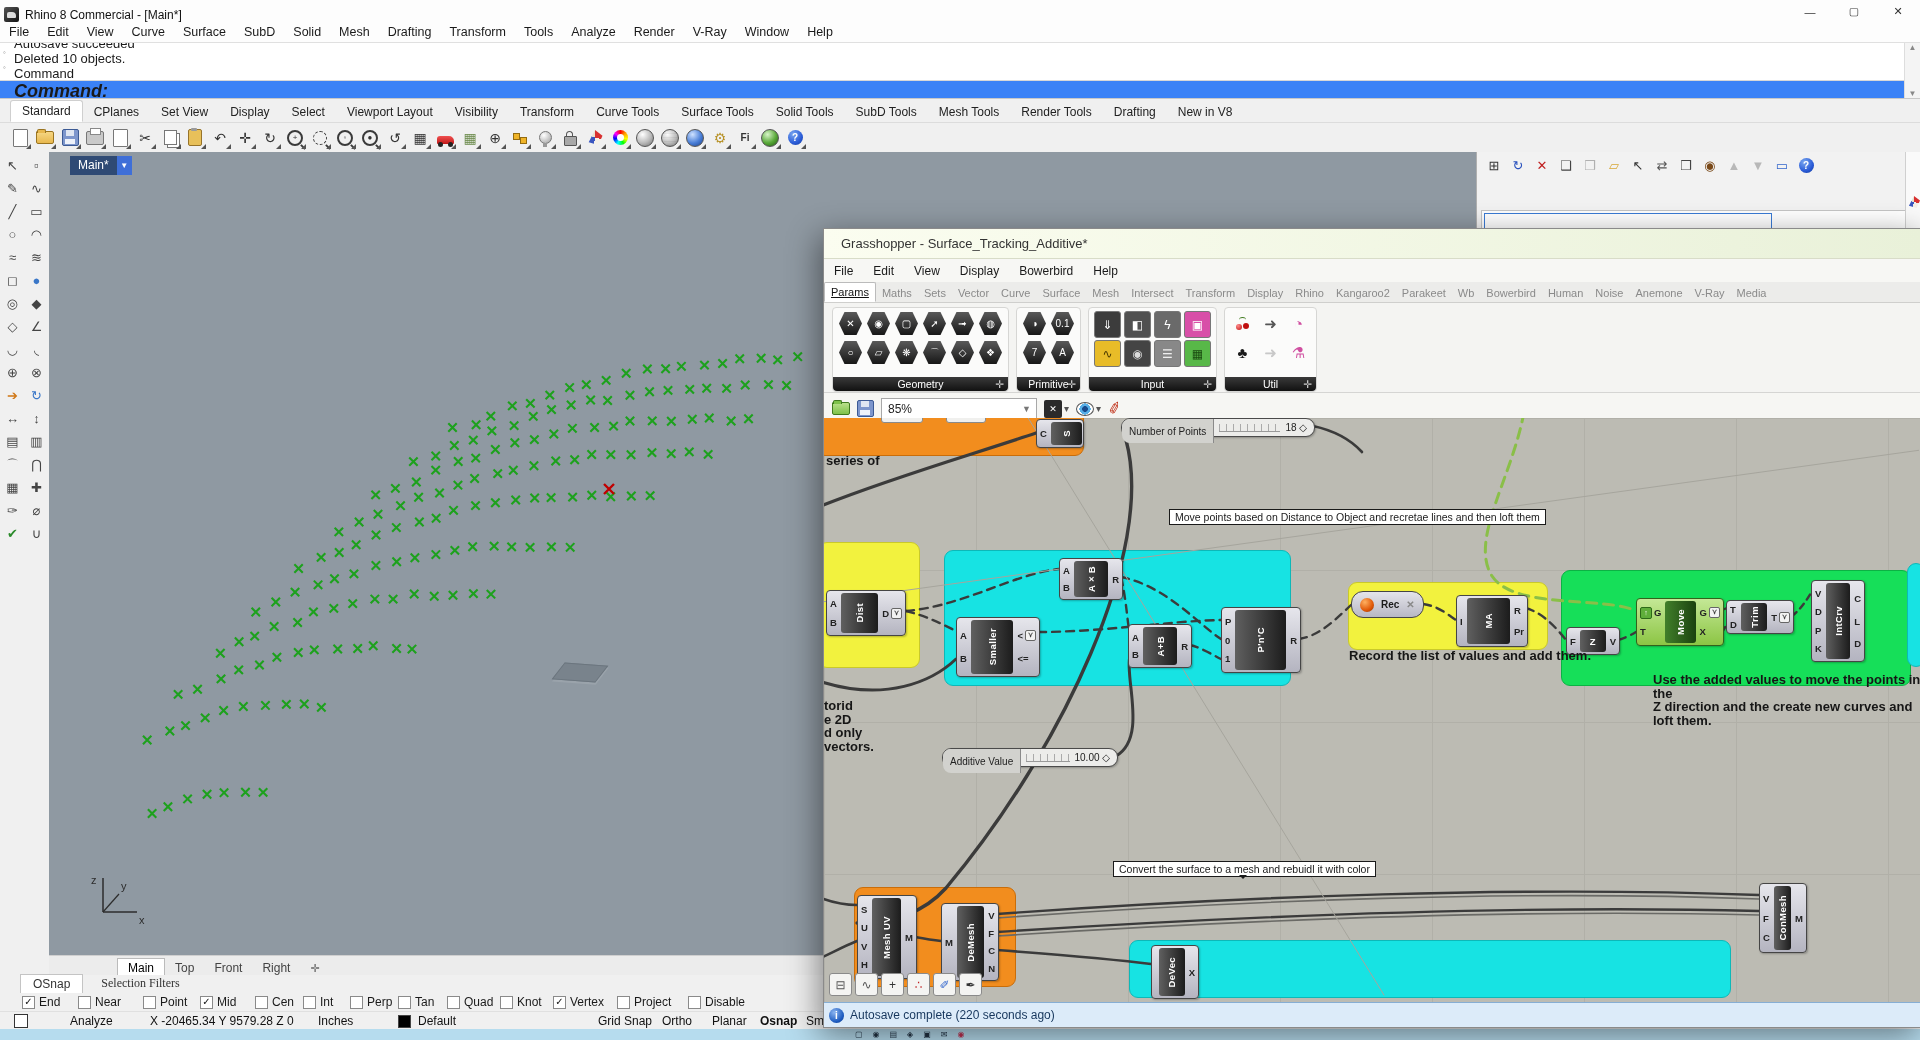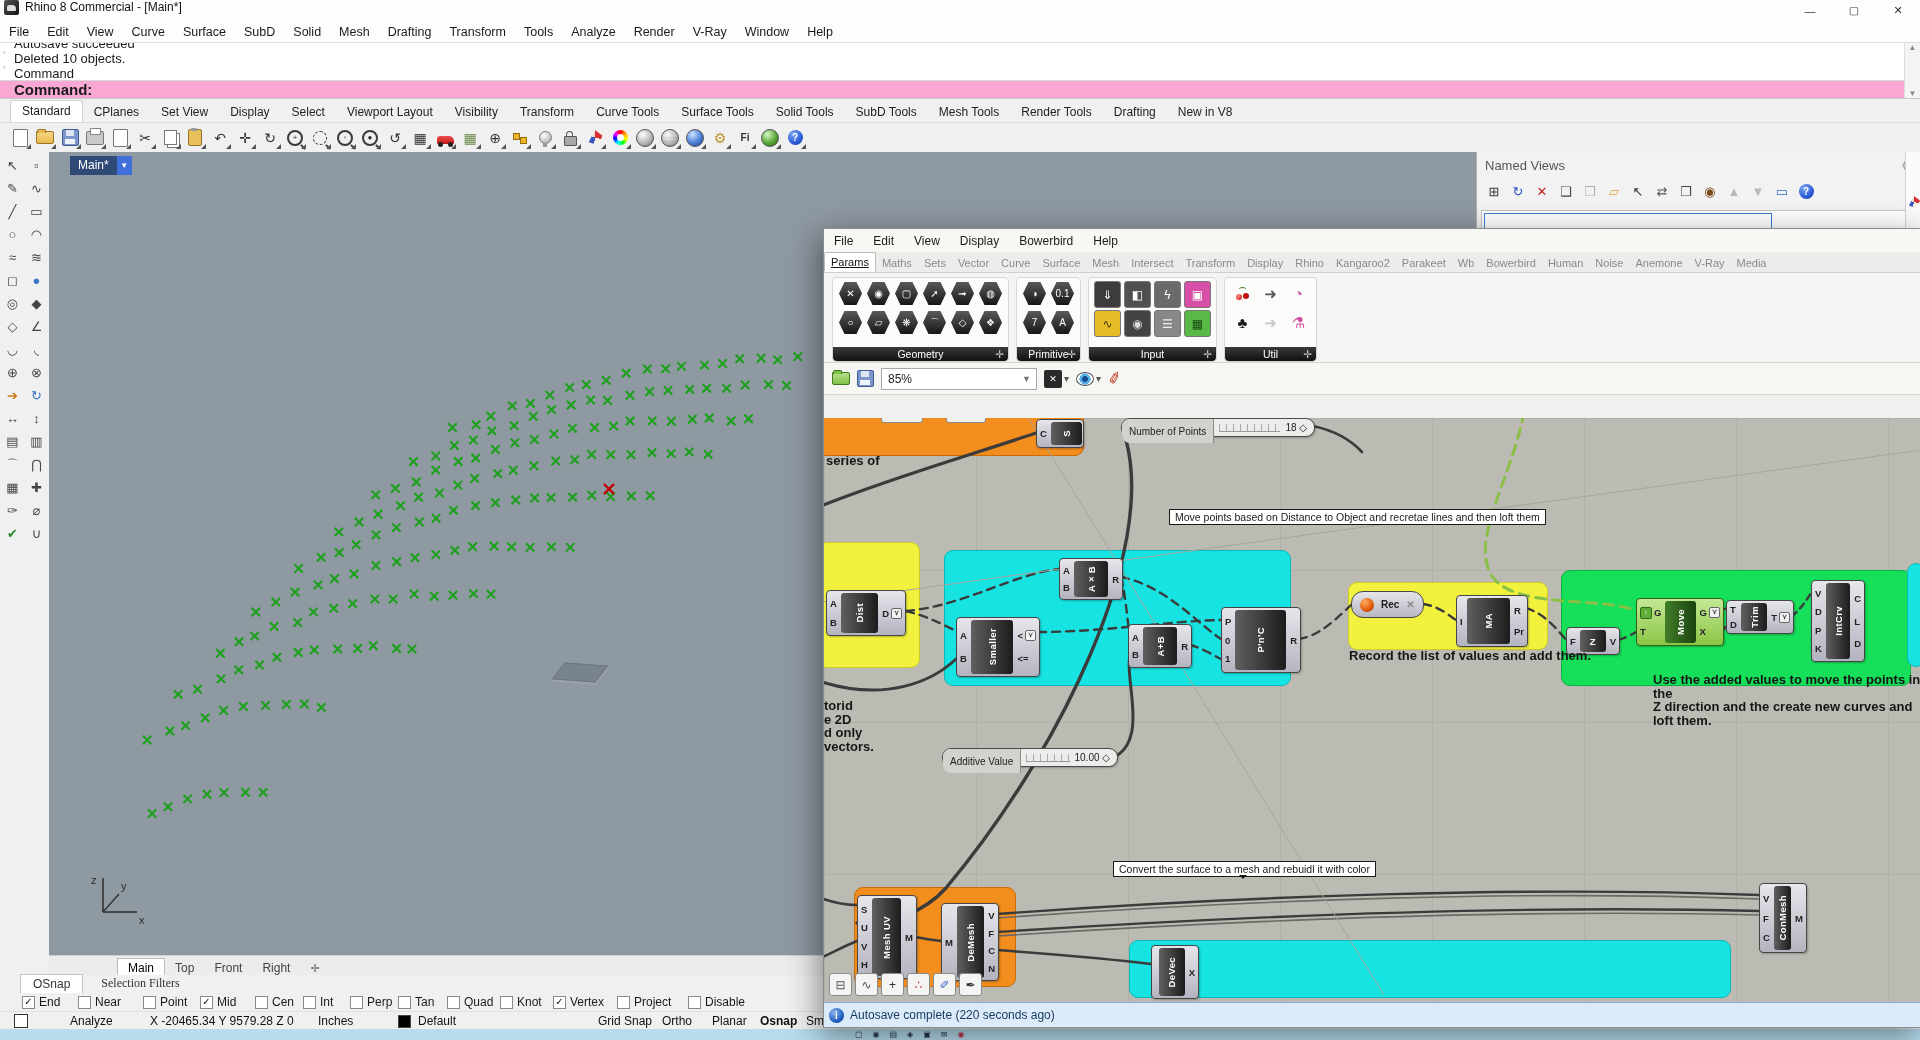--- a/index.html
+++ b/index.html
@@ -1,31 +1,31 @@
 <!DOCTYPE html>
 <html><head>
 <meta charset="utf-8">
 <style>
   html,body{margin:0;padding:0;}
   body{width:1920px;height:1040px;position:relative;overflow:hidden;background:#f0f0f0;
        font-family:"Liberation Sans",sans-serif;color:#1a1a1a;font-size:12px;}
   .abs{position:absolute;}
   
-  #titlebar{left:0;top:0;width:1920px;height:22px;background:#fdfdfd;display:flex;align-items:flex-start;border-bottom:1px solid #e4e4e4;}
+  #titlebar{left:0;top:0;width:1920px;height:22px;background:#fdfdfd;display:flex;align-items:flex-end;border-bottom:1px solid #e4e4e4;}
   #rhino-logo{width:15px;height:15px;margin:0 6px 0 4px;background:linear-gradient(135deg,#555,#111);border-radius:2px;position:relative;}
   #rhino-logo::after{content:"";position:absolute;left:3px;top:5px;width:9px;height:6px;background:#ddd;border-radius:2px 4px 1px 1px;}
   #win-title{font-size:12px;color:#111;}
   #winbtns{margin-left:auto;display:flex;}
   .winbtn{width:44px;height:21px;display:flex;align-items:center;justify-content:center;font-size:11px;color:#333;}
   #menubar{left:0;top:22px;width:1920px;height:20px;background:#fdfdfd;display:flex;align-items:center;font-size:12.5px;}
   .menu-item{padding:0 9px;}
   #cmdarea{left:0;top:42px;width:1920px;height:55px;background:#fff;border-top:1px solid #e0e0e0;border-bottom:1px solid #c8c8c8;overflow:hidden;}
   #cmdhist{position:absolute;left:14px;top:-7px;font-size:13px;line-height:15px;color:#1a1a1a;}
   #cmdgutter{position:absolute;left:3px;top:4px;color:#999;font-size:7px;line-height:15px;}
-  #cmdprompt{position:absolute;left:0;right:16px;bottom:0;height:17px;border-top:1px solid #d8d8d8;background:#f9a8d4;font-weight:bold;font-size:15px;padding-left:14px;}
+  #cmdprompt{position:absolute;left:0;right:16px;bottom:0;height:17px;border-top:1px solid #d8d8d8;background:#3b82f6;font-weight:bold;font-size:18px;padding-left:14px;font-style:italic;}
   #cmdscroll{position:absolute;right:0;top:0;bottom:0;width:15px;background:#f4f4f4;border-left:1px solid #ddd;display:flex;flex-direction:column;justify-content:space-between;align-items:center;font-size:8px;color:#888;}
   #rtabs{left:0;top:100px;width:1920px;height:22px;background:#f0f0f0;display:flex;align-items:flex-end;padding-left:10px;font-size:12px;border-bottom:1px solid #dcdcdc;}
   .rtab{padding:3px 11px;color:#222;}
   .rtab.active{background:#fff;border:1px solid #cfcfcf;border-bottom:1px solid #fff;border-radius:3px 3px 0 0;}
   #ricons{left:0;top:123px;width:1920px;height:29px;background:#f0f0f0;display:flex;align-items:center;padding-left:8px;gap:1px;border-bottom:1px solid #c9c9c9;}
   .ricon{width:24px;height:24px;position:relative;display:flex;align-items:center;justify-content:center;font-size:14px;color:#333;}
   .ricon.fly::after{content:"";position:absolute;right:1px;bottom:1px;border-left:5px solid transparent;border-bottom:5px solid #555;}
   
   .i-doc{width:13px;height:16px;background:#fff;border:1px solid #777;border-radius:1px;}
   .i-folder{width:16px;height:11px;background:linear-gradient(#f6d683,#e8b84e);border:1px solid #9a7420;border-radius:1px 2px 2px 2px;position:relative;}
@@ -516,24 +516,20 @@
 </div>
 <div class="abs" id="vtabs">
     <span class="vtab active">Main</span>
     <span class="vtab">Top</span>
     <span class="vtab">Front</span>
     <span class="vtab">Right</span>
     <span class="vtab plus">✛</span>
   </div>
 
 <div class="abs" id="nviews">
-  <div id="nv-head">
-    <span>Named Views</span>
-    <span id="nv-gear">⚙</span>
-  </div>
   <div id="nv-icons">
       <span class="nv-ic" style="color: rgb(51, 51, 51);">⊞</span>
       <span class="nv-ic" style="color: rgb(42, 82, 190);">↻</span>
       <span class="nv-ic" style="color: rgb(192, 32, 32);">✕</span>
       <span class="nv-ic" style="color: rgb(68, 68, 68);">❑</span>
       <span class="nv-ic" style="color: rgb(176, 176, 176);">❒</span>
       <span class="nv-ic" style="color: rgb(216, 168, 56);">▱</span>
       <span class="nv-ic" style="color: rgb(51, 51, 51);">↖</span>
       <span class="nv-ic" style="color: rgb(85, 85, 85);">⇄</span>
       <span class="nv-ic" style="color: rgb(68, 68, 68);">❒</span>
@@ -629,20 +625,23 @@
     <span>▢</span>
     <span>◉</span>
     <span>▤</span>
     <span>◈</span>
     <span>▣</span>
     <span>✉</span>
     <span style="color: rgb(192, 48, 80);">◉</span>
   </div>
 
 <div class="abs" id="gh">
+  <div id="ghtitle">
+    <span>Grasshopper - Surface_Tracking_Additive*</span>
+  </div>
   <div id="ghmenu">
       <span class="menu-item">File</span>
       <span class="menu-item">Edit</span>
       <span class="menu-item">View</span>
       <span class="menu-item">Display</span>
       <span class="menu-item">Bowerbird</span>
       <span class="menu-item">Help</span>
     </div>
   <div id="ghtabs">
       <span class="ghtab active">Params</span>

